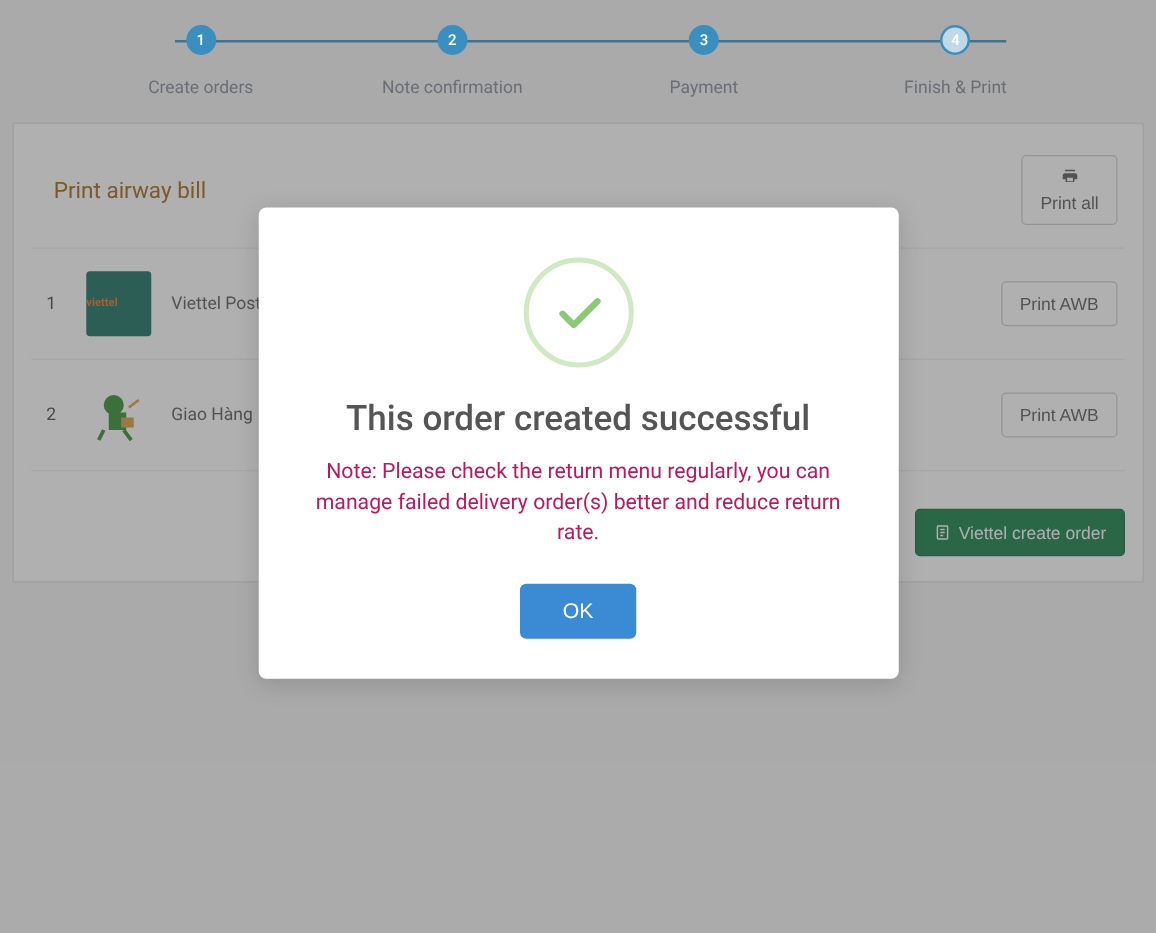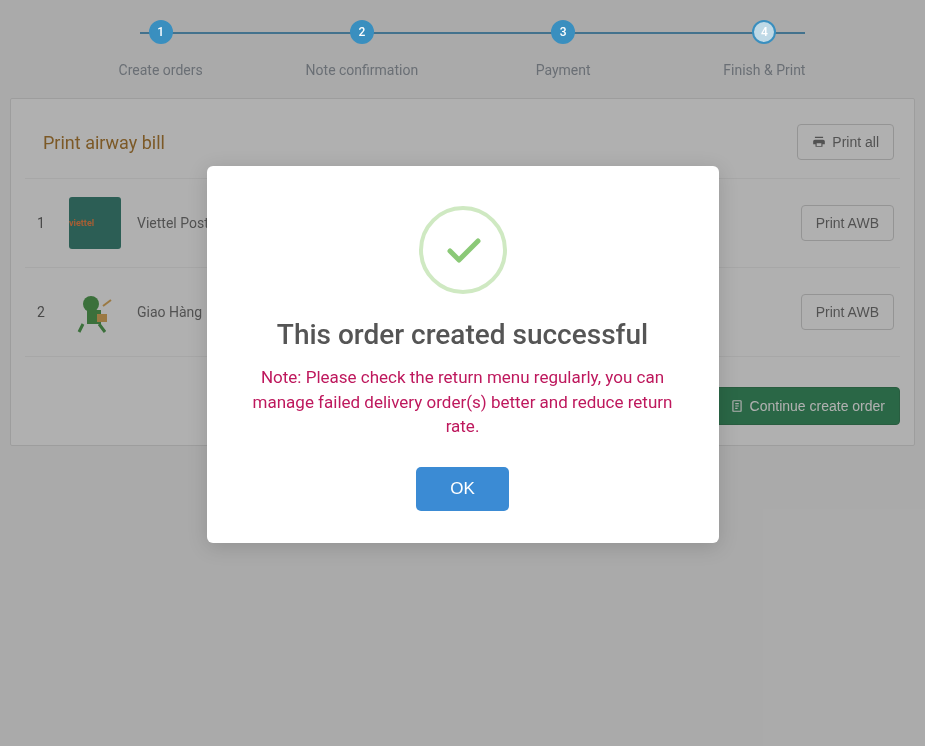--- a/index.html
+++ b/index.html
@@ -86,20 +86,21 @@
     border: 1px solid #ccc;
     background: #fff;
     border-radius: 4px;
     padding: 9px 14px;
     font-size: 14px;
     color: #555;
     cursor: pointer;
     display: inline-flex;
     align-items: center;
     gap: 6px;
+    flex-direction: column;
   }
 
   .row {
     display: flex;
     align-items: center;
     padding: 18px 6px 18px 12px;
     border-bottom: 1px solid #eee;
   }
   .row-num {
     width: 32px;
@@ -265,21 +266,21 @@
       </button>
     </div>
   </div>
 
   <div class="panel-footer">
     <button class="btn-primary">
       <svg class="doc-icon-svg" viewBox="0 0 24 24" fill="none" stroke="currentColor" stroke-width="2">
         <rect x="5" y="3" width="14" height="18" rx="1"></rect>
         <path d="M9 8h6M9 12h6M9 16h4"></path>
       </svg>
-      <span>Continue create order</span>
+      <span>Viettel create order</span>
     </button>
   </div>
 </div>
 
 <div class="overlay">
   <div class="modal">
     <div class="modal-icon">
       <svg width="46" height="46" viewBox="0 0 46 46">
         <path d="M 10 24 L 19 33 L 38 14" stroke="#8bc977" stroke-width="5" fill="none" stroke-linecap="round" stroke-linejoin="round"></path>
       </svg>

